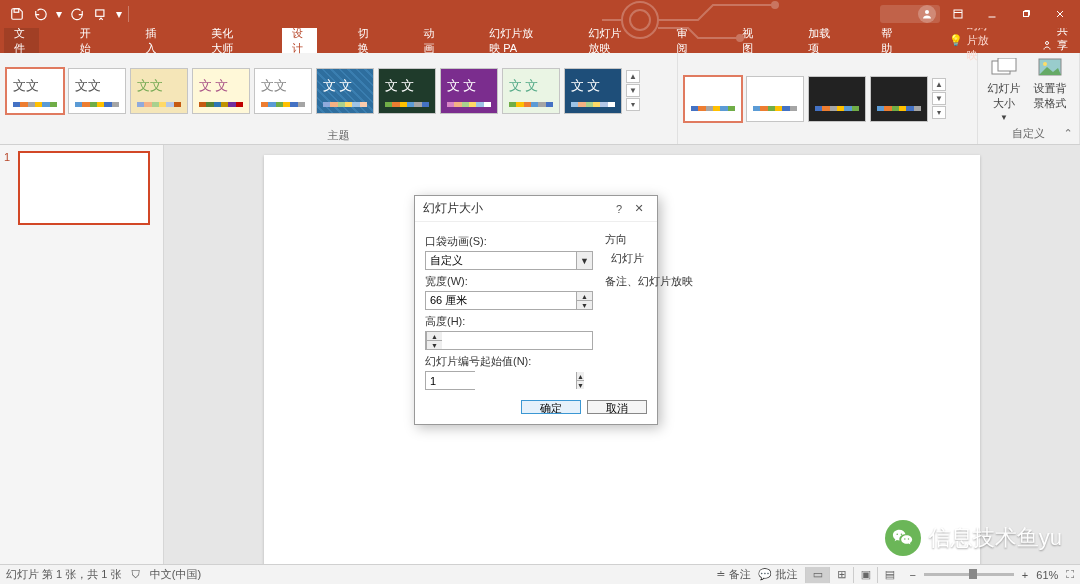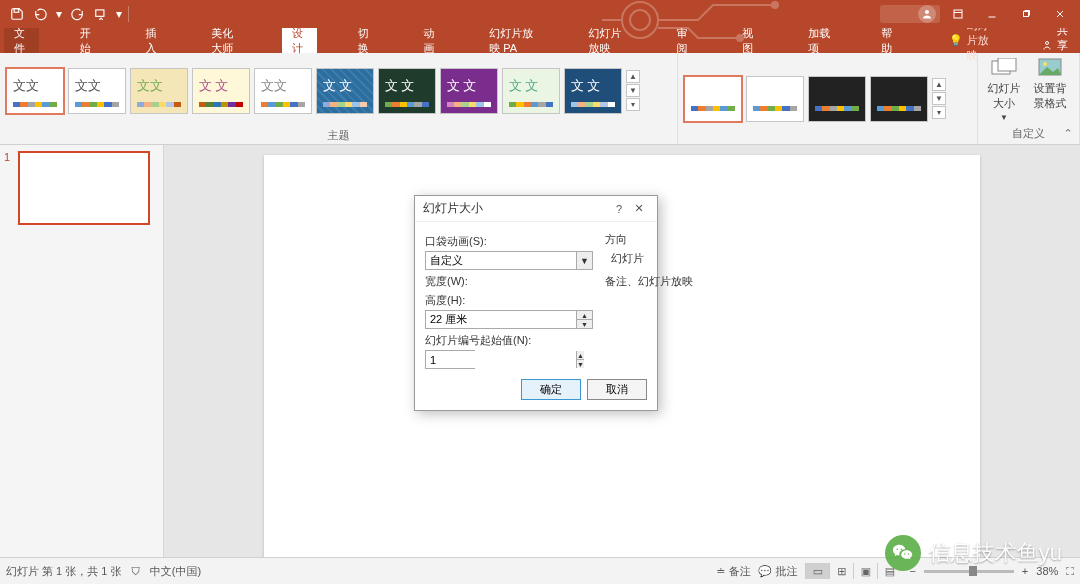--- a/index.html
+++ b/index.html
@@ -49,21 +49,21 @@
 .workarea { position: absolute; top: 145px; left: 0; right: 0; bottom: 18px; display: flex; background: #e6e6e6; }
 .slide-panel { width: 164px; background: #f5f5f5; border-right: 1px solid #d6d6d6; padding: 6px 4px; }
 .slide-thumb-wrap { display: flex; gap: 4px; }
 .slide-num { font-size: 11px; color: #b7472a; width:10px;}
 .slide-thumb { width: 132px; height: 74px; background: #fff; border: 2px solid #d24726; }
 .editor { flex: 1; display: flex; flex-direction: column; padding: 10px 100px 0 100px; }
 .canvas { flex: 1; background: #fff; box-shadow: 0 1px 3px rgba(0,0,0,0.2); }
 .notes { height: 28px; border-top: 1px solid #d6d6d6; background: #f5f5f5; display: flex; align-items: center; padding-left: 8px; color: #888; font-size: 12px; }
 
 
-.statusbar { position: absolute; bottom: 0; left: 0; right: 0; height: 27px; background: #f3f3f3; border-top: 1px solid #d0d0d0; display: flex; align-items: center; font-size: 11px; color: #555; padding: 0 6px; gap: 10px; }
+.statusbar { position: absolute; bottom: 0; left: 0; right: 0; height: 20px; background: #f3f3f3; border-top: 1px solid #d0d0d0; display: flex; align-items: center; font-size: 11px; color: #555; padding: 0 6px; gap: 10px; }
 .status-right { margin-left: auto; display: flex; align-items: center; gap: 8px; }
 .view-btns { display:flex; }
 .view-btn { width: 24px; height: 16px; border-left: 1px solid #ccc; display:flex; align-items:center; justify-content:center; color:#666;}
 .view-btn.active { background:#d0d0d0;}
 .zoom-slider { width: 90px; height: 3px; background: #bbb; position: relative; }
 .zoom-slider::after { content:''; position:absolute; width:8px; height:10px; background:#888; top:-4px; left:50%;}
 
 
 .dialog { position: absolute; left: 414px; top: 195px; width: 244px; background: #fff; border: 1px solid #999; box-shadow: 3px 3px 12px rgba(0,0,0,0.25); font-size: 11px; color: #333; }
 .dlg-title { height: 26px; display: flex; align-items: center; padding: 0 8px; border-bottom: 1px solid #eee; }
@@ -79,25 +79,25 @@
 .dlg-input .spin div { flex:1; display:flex; align-items:center; justify-content:center; font-size:7px; background:#eee;}
 .dlg-input .spin div:first-child { border-bottom:1px solid #aaa;}
 .radio-row { display: flex; align-items: center; gap: 4px; margin: 2px 0 2px 24px; }
 .radio { width: 11px; height: 11px; border: 1px solid #666; border-radius: 50%; display:flex; align-items:center; justify-content:center;}
 .radio.checked::after { content:''; width:5px; height:5px; background:#333; border-radius:50%;}
 .orient-ico { width:20px; height:24px; border:1px solid #bbb; background:#fff; position:absolute; margin-left:-26px; margin-top:-2px;}
 .orient-ico::after{content:''; position:absolute; inset:3px; background:repeating-linear-gradient(#ccc,#ccc 1px,transparent 1px,transparent 3px);}
 .orient-wrap { position:relative; padding-left:28px;}
 .dlg-section-title { margin: 2px 0 4px 0; }
 .dlg-buttons { display:flex; justify-content:flex-end; gap:6px; padding: 0 10px 10px 0;}
-.dlg-btn { width: 60px; height: 21px; border: 1px solid #888; background: #f5f5f5; font-size: 11px; cursor:pointer;}
+.dlg-btn { width: 60px; height: 14px; border: 1px solid #888; background: #f5f5f5; font-size: 11px; cursor:pointer;}
 .dlg-btn.primary { outline: 1px solid #3b97d3; outline-offset: -1px; background:#e5f1fb;}
 
 
-.watermark { position:absolute; right:18px; bottom:13px; display:flex; align-items:center; gap:8px; color:#fff; opacity:0.92; font-size:22px; text-shadow:0 1px 2px rgba(0,0,0,0.4);}
+.watermark { position:absolute; right:18px; bottom:28px; display:flex; align-items:center; gap:8px; color:#fff; opacity:0.92; font-size:22px; text-shadow:0 1px 2px rgba(0,0,0,0.4);}
 .wm-circle { width:36px; height:36px; border-radius:50%; background:#5fb04a; display:flex; align-items:center; justify-content:center;}
 .wm-circle svg { width:22px; height:22px; fill:#fff;}
 </style>
 </head>
 <body>
 
 <div class="titlebar">
   <div class="qat">
     <div class="qat-btn">
         <svg width="14" height="14" viewBox="0 0 24 24" fill="none" stroke="#fff" stroke-width="2">
@@ -416,23 +416,29 @@
     <span class="dlg-close">✕</span>
   </div>
   <div class="dlg-body">
     <div class="dlg-col">
       <div class="dlg-label"><span>口袋动画(S):</span></div>
       <div class="dlg-combo">
         <input value="自定义" style="">
         <div class="dd">▼</div>
       </div>
       <div class="dlg-label">宽度(W):</div>
+      <div class="dlg-input">
+        <input value="66 厘米" style="">
+        <div class="spin">
+            <div>▲</div>
+            <div>▼</div>
+          </div>
+      </div>
       <div class="dlg-label">高度(H):</div>
       <div class="dlg-input">
-        <input value="22 厘米" style="">
         <div class="spin">
             <div>▲</div>
             <div>▼</div>
           </div>
       </div>
       <div class="dlg-label">幻灯片编号起始值(N):</div>
       <div class="dlg-input" style="width:50px">
         <input value="1" style="">
         <div class="spin">
             <div>▲</div>
@@ -461,21 +467,21 @@
     <span>💬 <span>批注</span></span>
     <div class="view-btns">
       <div class="view-btn active">▭</div>
       <div class="view-btn">⊞</div>
       <div class="view-btn">▣</div>
       <div class="view-btn">▤</div>
     </div>
     <span>−</span>
     <div class="zoom-slider"></div>
     <span>+</span>
-    <span>38%</span>
+    <span>61%</span>
     <span>⛶</span>
   </div>
 </div>
 
 <div class="watermark">
   <div class="wm-circle">
     <svg viewBox="0 0 24 24">
         <path d="M8 3C4 3 1 5.5 1 8.8c0 1.9 1 3.5 2.6 4.6l-.7 2.1 2.4-1.2c.8.2 1.7.4 2.6.4h.3c-.1-.4-.2-.9-.2-1.3 0-3 2.9-5.4 6.4-5.4h.3C14.1 5 11.3 3 8 3zm-2.3 4c.5 0 .9.4.9.9s-.4.9-.9.9-.9-.4-.9-.9.4-.9.9-.9zm4.6 0c.5 0 .9.4.9.9s-.4.9-.9.9-.9-.4-.9-.9.4-.9.9-.9zM16 9c-3.3 0-6 2.1-6 4.7s2.7 4.7 6 4.7c.7 0 1.4-.1 2.1-.3l2 1-.5-1.7c1.4-.9 2.4-2.2 2.4-3.7C22 11.1 19.3 9 16 9zm-2 3.3c.4 0 .8.3.8.8s-.3.8-.8.8-.8-.3-.8-.8.3-.8.8-.8zm4 0c.4 0 .8.3.8.8s-.3.8-.8.8-.8-.3-.8-.8.3-.8.8-.8z"></path>
       </svg>
   </div>

